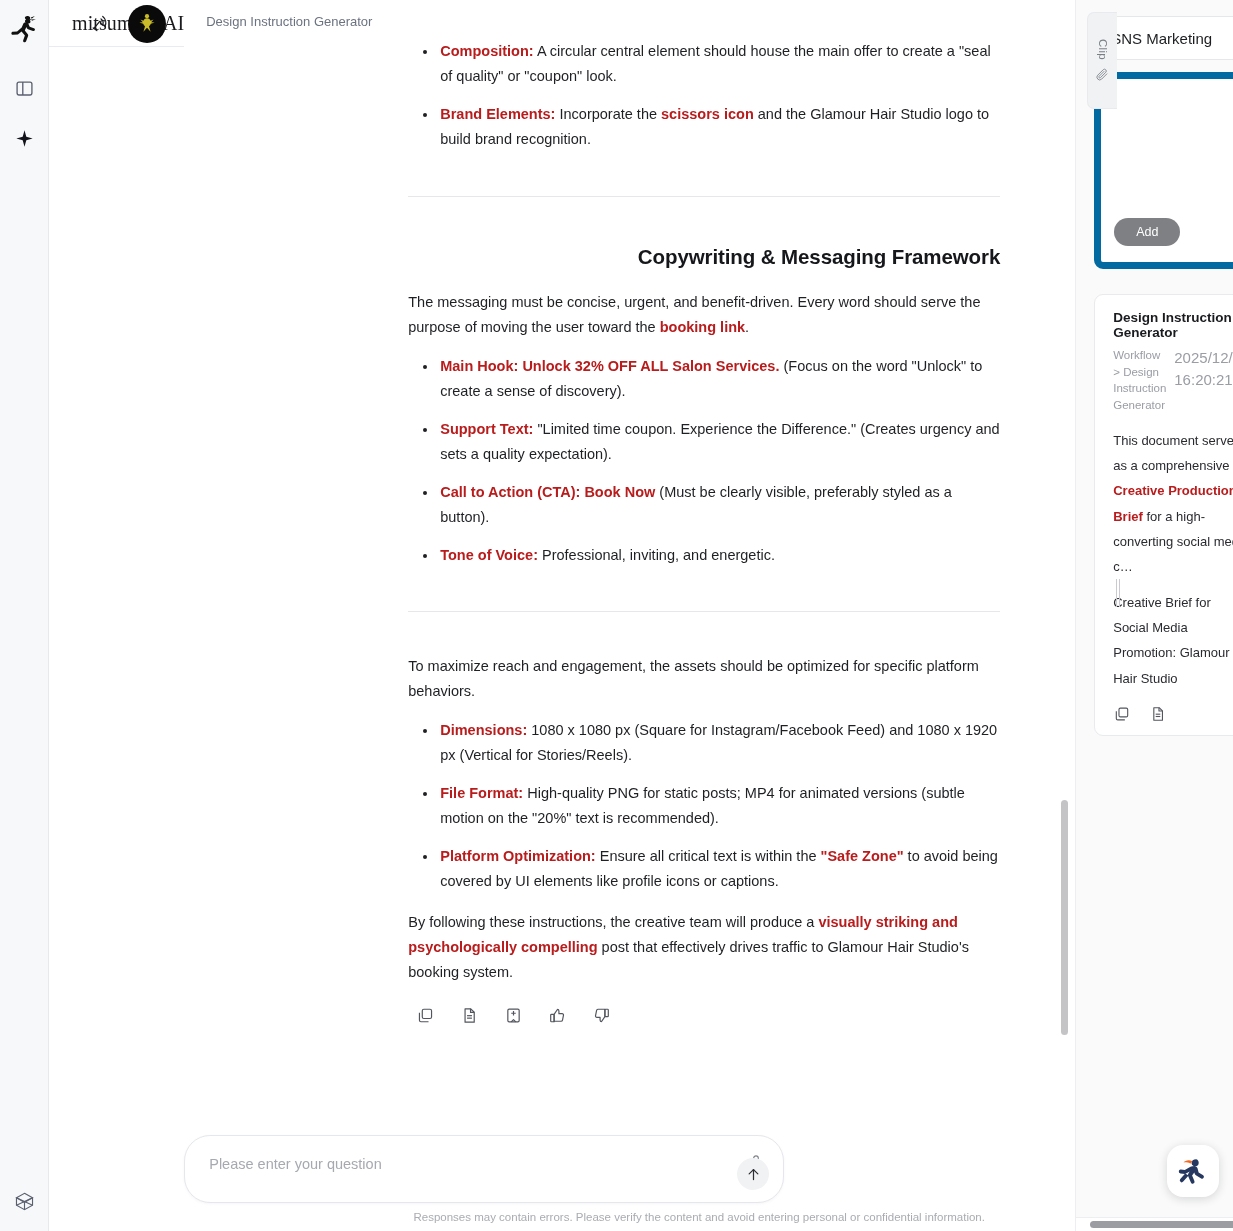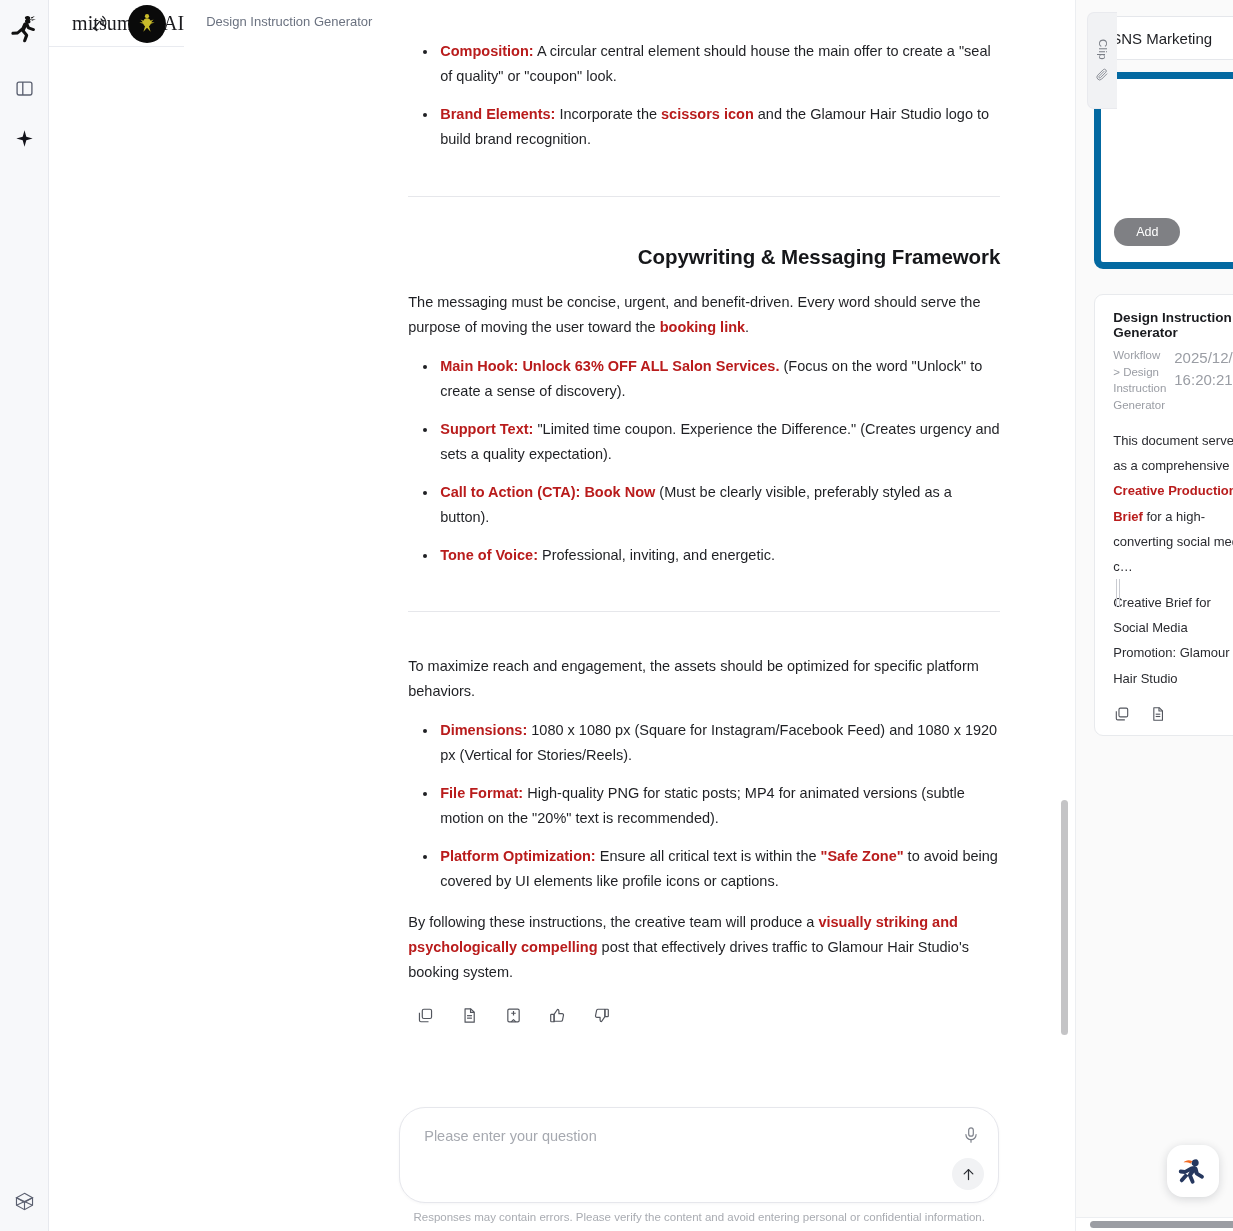--- a/index.html
+++ b/index.html
@@ -110,22 +110,22 @@
   .pane-thumb {
     position: absolute; left: 0; top: 800px; width: 7px; height: 235px;
     background: #c4c4c6; border-radius: 4px; cursor: pointer;
   }
 
   
   .composer-wrap {
     flex: 0 0 auto; padding: 0 0 8px 0; position: relative;
   }
   .composer {
-    width: 600px; margin-left: 215px;
-    height: 96px; border: 1px solid #e6e7ec; border-radius: 26px;
+    width: 600px; 
+    height: 68px; border: 1px solid #e6e7ec; border-radius: 26px;
     background: #fff; box-shadow: 0 1px 3px rgba(16,24,40,.04);
     position: relative;
   }
   .composer-input {
     border: 0; outline: none; background: transparent;
     position: absolute; left: 24px; top: 20px; width: 520px;
     font-size: 14.5px; color: #1f2024;
     font-family: "Liberation Sans", sans-serif;
   }
   .composer-input::placeholder { color: #a6a9b0; }
@@ -344,21 +344,21 @@
               </li>
             </ul>
 
             <div class="hr"></div>
 
             <h2>Copywriting &amp; Messaging Framework</h2>
             <p><span>The messaging must be concise, urgent, and benefit-driven. Every word should serve the purpose of moving the user toward the </span><b>booking link</b><span>.</span></p>
 
             <ul style="margin-top:14px;">
               <li>
-                <b>Main Hook: Unlock 63% OFF ALL Salon Services.</b><span> (Focus on the word "Unlock" to create a sense of discovery).</span>
+                <b>Main Hook: Unlock 32% OFF ALL Salon Services.</b><span> (Focus on the word "Unlock" to create a sense of discovery).</span>
               </li>
               <li>
                 <b>Support Text:</b><span> "Limited time coupon. Experience the Difference." (Creates urgency and sets a quality expectation).</span>
               </li>
               <li>
                 <b>Call to Action (CTA): Book Now</b><span> (Must be clearly visible, preferably styled as a button).</span>
               </li>
               <li>
                 <b>Tone of Voice:</b><span> Professional, inviting, and energetic.</span>
               </li>

